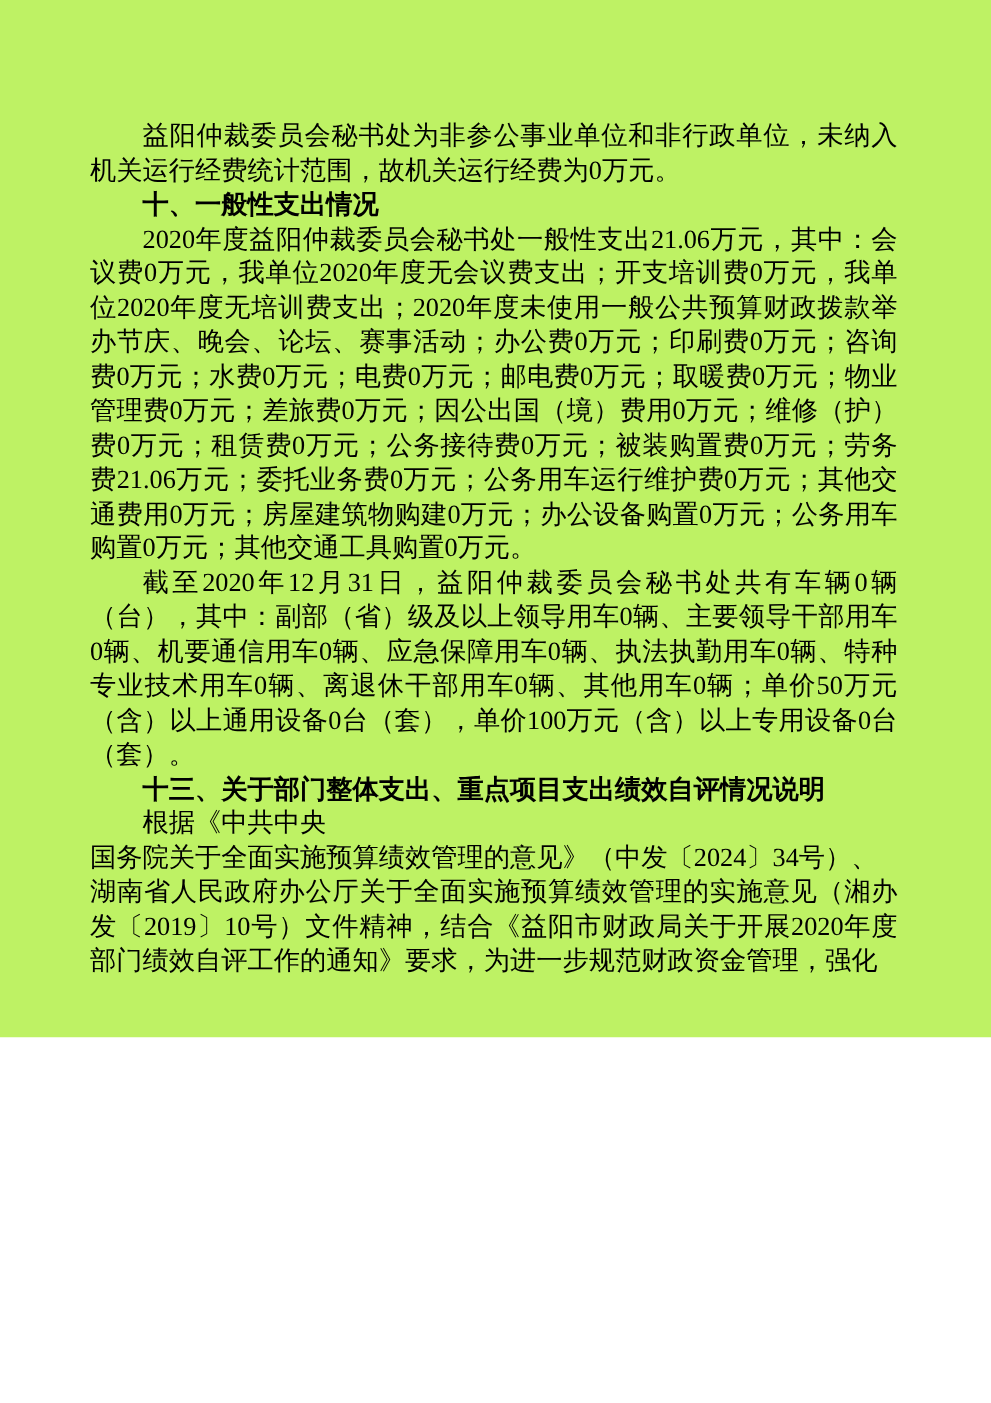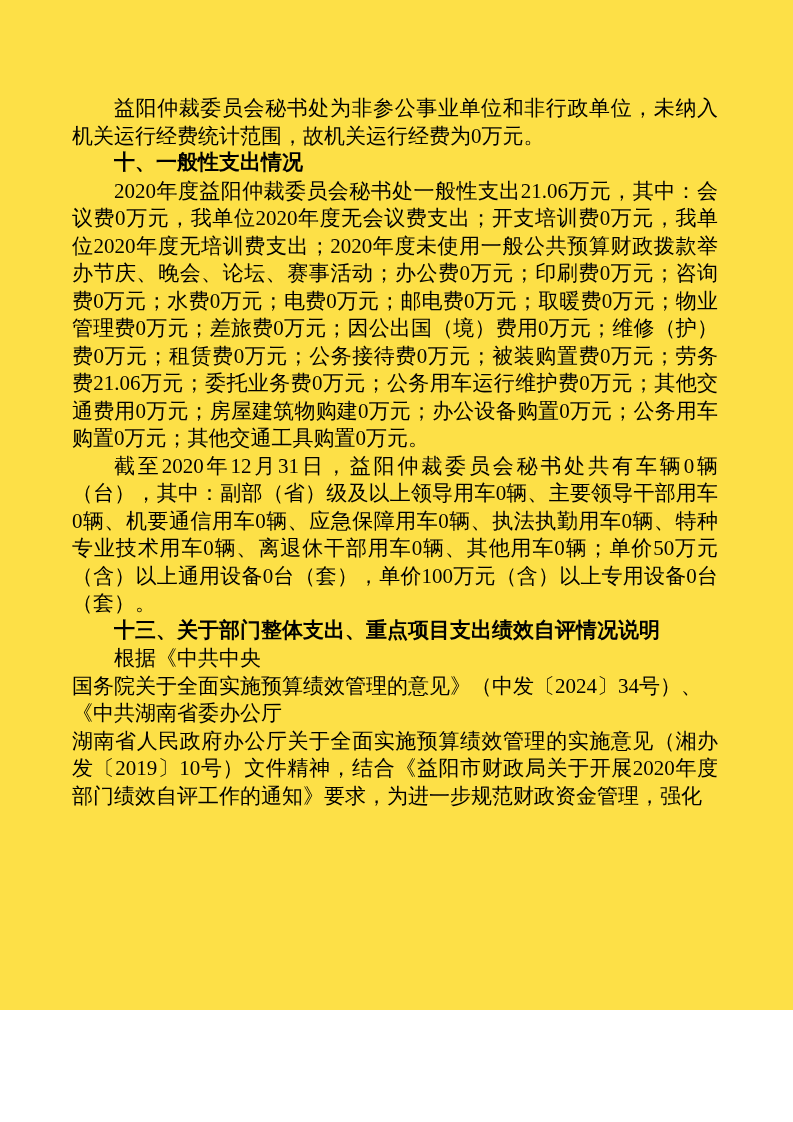--- a/index.html
+++ b/index.html
@@ -3,22 +3,22 @@
 <meta charset="utf-8">
 <style>
   html, body {
     margin: 0;
     padding: 0;
     background: #ffffff;
   }
   .page {
     position: relative;
     width: 793px;
-    height: 1010px;
-    background: #fde047;
+    height: 830px;
+    background: #bef264;
     overflow: hidden;
   }
   .doc {
     position: absolute;
     left: 72px;
     top: 95px;
     width: 646px;
     color: #000000;
     font-family: "Liberation Serif", "DejaVu Serif", serif;
     font-size: 21px;
@@ -29,31 +29,30 @@
   }
   .para {
     margin: 0;
     padding: 0;
   }
   .indent {
     text-indent: 2em;
   }
   .heading {
     font-weight: 700;
-    font-family: Liberation Mono, monospace;
+    font-family: Liberation Sans, sans-serif;
   }
 </style>
 </head>
 <body>
 
 <div class="page">
   <div class="doc">
     <p class="para indent">益阳仲裁委员会秘书处为非参公事业单位和非行政单位，未纳入机关运行经费统计范围，故机关运行经费为0万元。</p>
     <p class="para indent heading">十、一般性支出情况</p>
     <p class="para indent">2020年度益阳仲裁委员会秘书处一般性支出21.06万元，其中：会议费0万元，我单位2020年度无会议费支出；开支培训费0万元，我单位2020年度无培训费支出；2020年度未使用一般公共预算财政拨款举办节庆、晚会、论坛、赛事活动；办公费0万元；印刷费0万元；咨询费0万元；水费0万元；电费0万元；邮电费0万元；取暖费0万元；物业管理费0万元；差旅费0万元；因公出国（境）费用0万元；维修（护）费0万元；租赁费0万元；公务接待费0万元；被装购置费0万元；劳务费21.06万元；委托业务费0万元；公务用车运行维护费0万元；其他交通费用0万元；房屋建筑物购建0万元；办公设备购置0万元；公务用车购置0万元；其他交通工具购置0万元。</p>
     <p class="para indent">截至2020年12月31日，益阳仲裁委员会秘书处共有车辆0辆（台），其中：副部（省）级及以上领导用车0辆、主要领导干部用车0辆、机要通信用车0辆、应急保障用车0辆、执法执勤用车0辆、特种专业技术用车0辆、离退休干部用车0辆、其他用车0辆；单价50万元（含）以上通用设备0台（套），单价100万元（含）以上专用设备0台（套）。</p>
     <p class="para indent heading">十三、关于部门整体支出、重点项目支出绩效自评情况说明</p>
     <p class="para indent">根据《中共中央</p>
     <p class="para">国务院关于全面实施预算绩效管理的意见》（中发〔2024〕34号）、</p>
-    <p class="para">《中共湖南省委办公厅</p>
     <p class="para">湖南省人民政府办公厅关于全面实施预算绩效管理的实施意见（湘办发〔2019〕10号）文件精神，结合《益阳市财政局关于开展2020年度部门绩效自评工作的通知》要求，为进一步规范财政资金管理，强化</p>
   </div>
 </div>
 
 </body></html>

